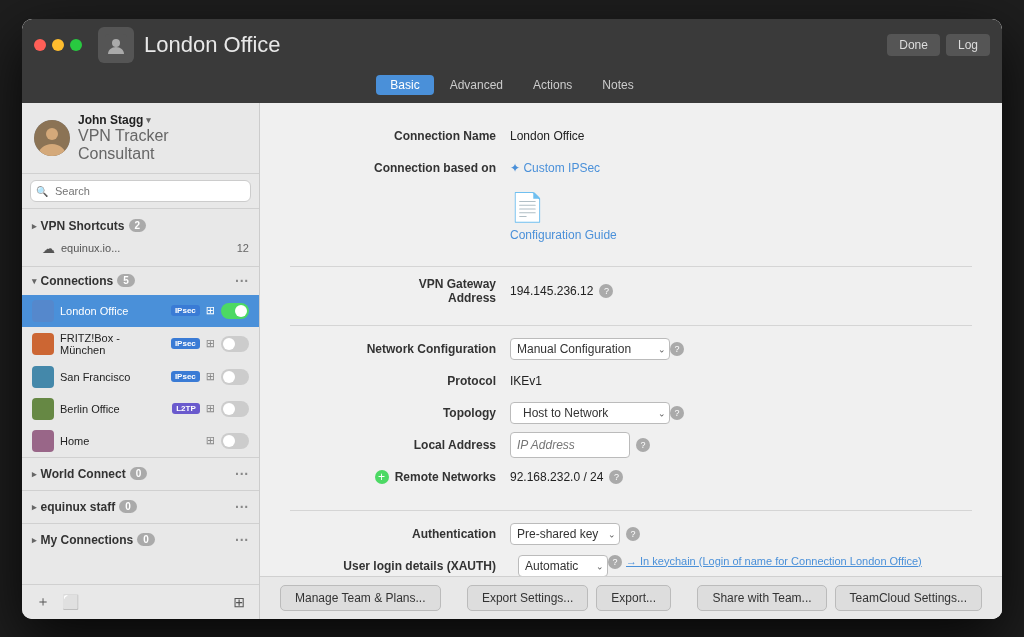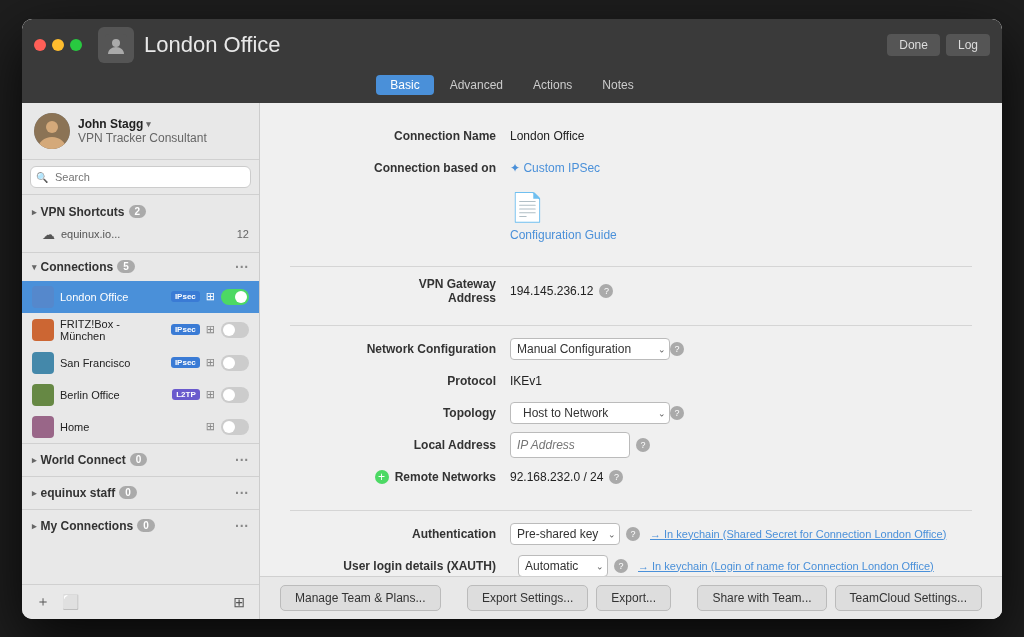--- a/index.html
+++ b/index.html
@@ -141,21 +141,21 @@
     }
     .user-info { flex: 1; }
     .user-name {
       font-size: 12px;
       font-weight: 600;
       color: #222;
       display: flex;
       align-items: center;
       gap: 3px;
     }
-    .user-role { font-size: 12px; color: #666; }
+    .user-role { font-size: 16px; color: #666; }
     .sidebar-search {
       padding: 6px 8px;
       border-bottom: 1px solid #d0d0d0;
     }
     .sidebar-search input {
       width: 100%;
       padding: 4px 8px 4px 24px;
       border-radius: 6px;
       border: 1px solid #ccc;
       background: #fff;
@@ -700,26 +700,25 @@
         <div class="form-section">
           <div class="form-row">
             <span class="form-label">Authentication</span>
             <div style="display:flex;align-items:center;gap:6px;flex-wrap:wrap;">
               <div class="select-wrap">
                 <select class="form-select" style="width:110px;">
                   <option>Pre-shared key</option>
                 </select>
               </div>
               <span class="help-icon">?</span>
-              <a class="keychain-link" href="#">→ In keychain (Shared Secret for Connection London Office)</a>
             </div>
           </div>
           <div class="form-row">
             <span class="form-label">User login details (XAUTH)</span>
-            <div style="display:flex;align-items:center;gap:6px;flex-wrap:wrap;padding-left:8px;">
+            <div style="display:flex;flex-wrap:wrap;padding-left:8px;">
               <div class="select-wrap">
                 <select class="form-select" style="width:90px;">
                   <option>Automatic</option>
                 </select>
               </div>
               <span class="help-icon">?</span>
               <a class="keychain-link" href="#">→ In keychain (Login of name for Connection London Office)</a>
             </div>
           </div>
         </div>

